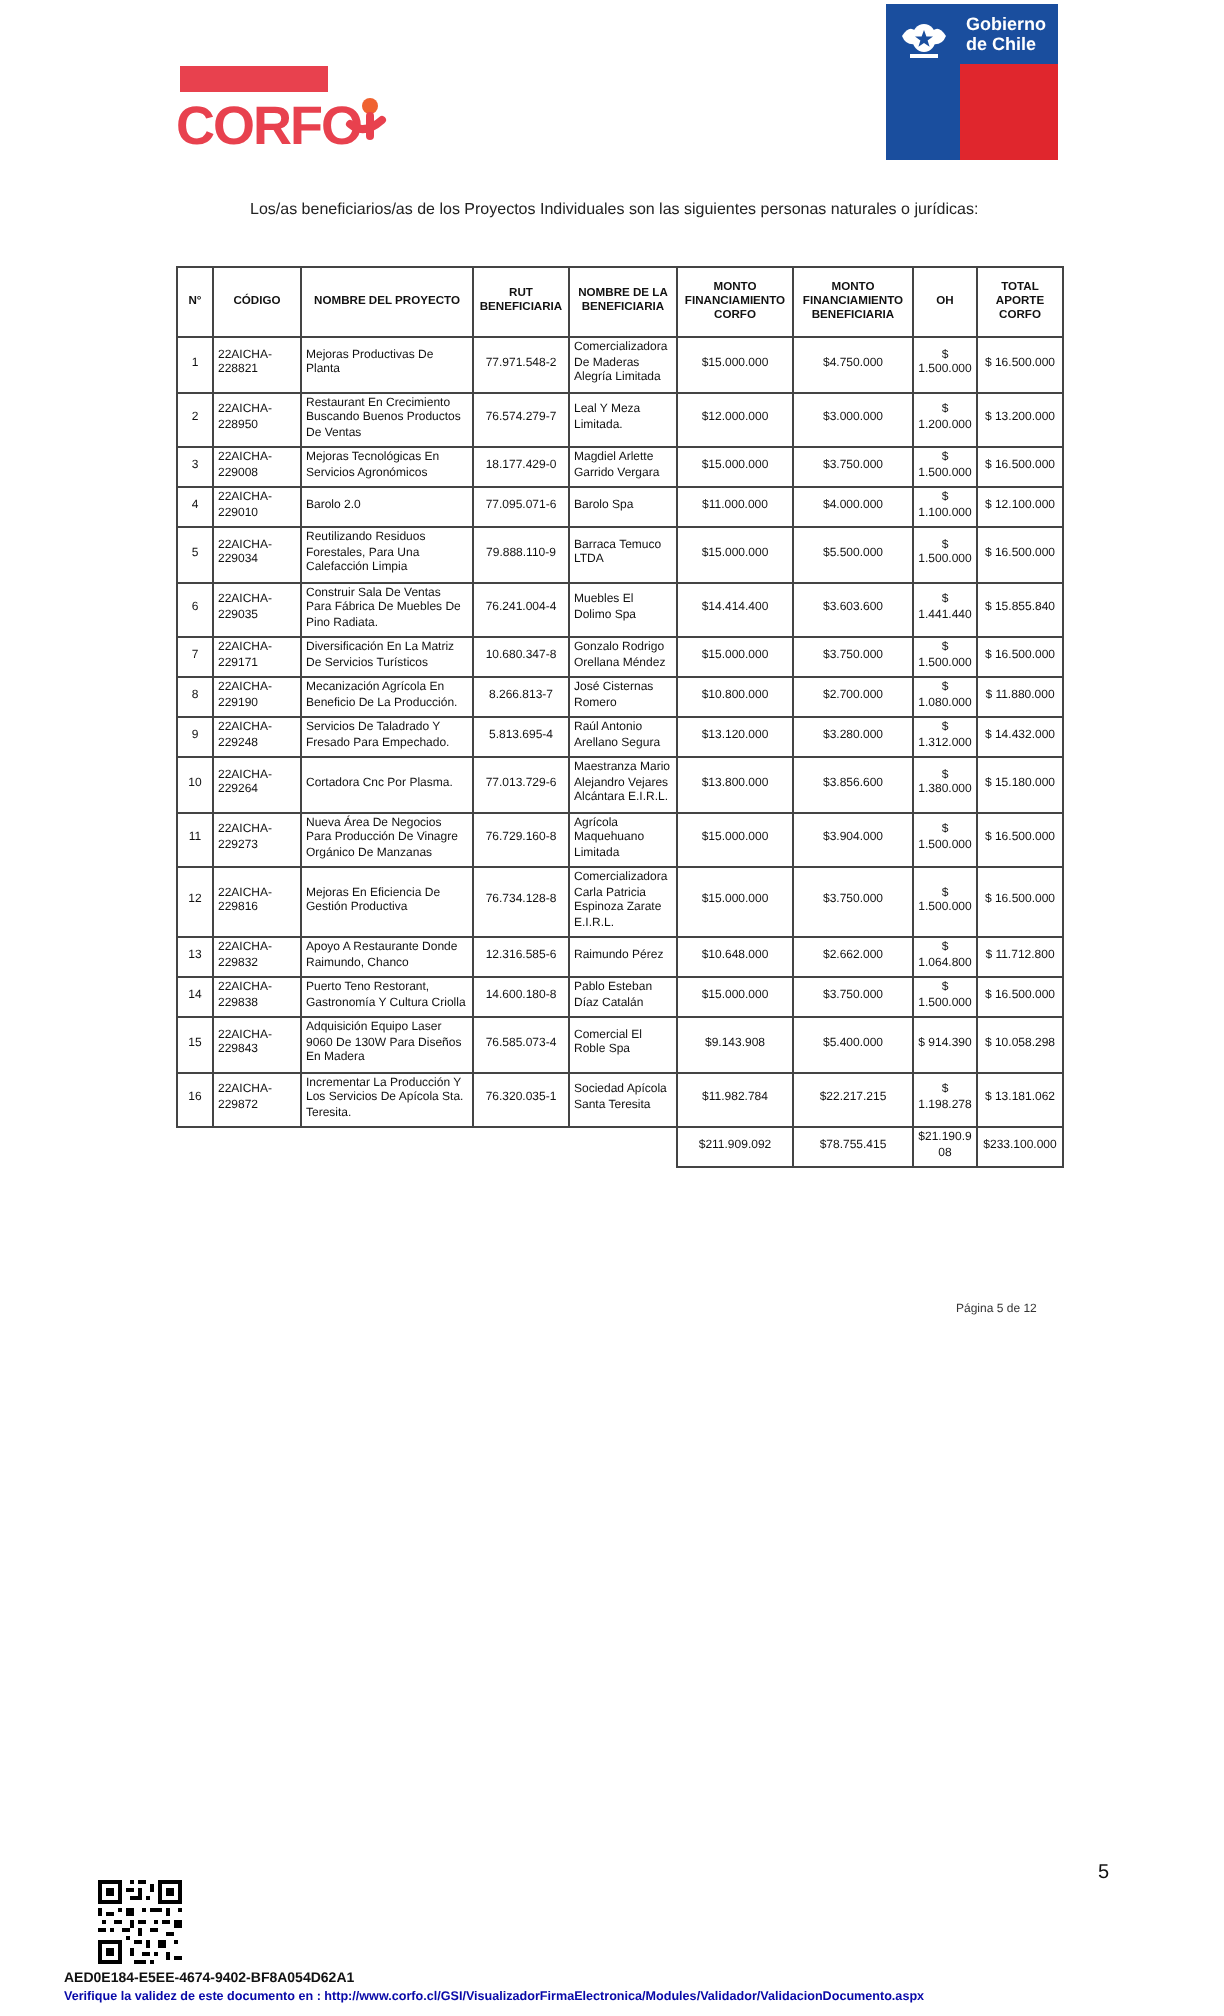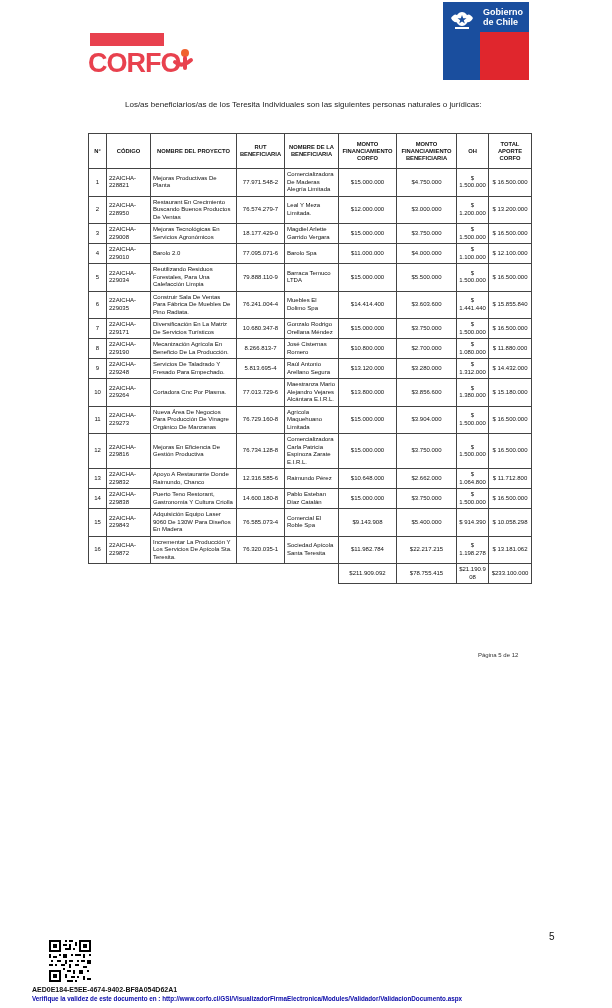--- a/index.html
+++ b/index.html
@@ -77,21 +77,21 @@
     <div id="corfo-word">CORFO</div>
     <span id="corfo-person">
       <svg width="22" height="24" viewBox="0 0 22 24">
         <circle cx="13" cy="5" r="4" fill="#f0622f"></circle>
         <path d="M3 14 Q10 20 19 12" stroke="#e8414e" stroke-width="4" fill="none" stroke-linecap="round"></path>
         <path d="M13 10 L13 20" stroke="#e8414e" stroke-width="4" stroke-linecap="round"></path>
       </svg>
     </span>
   </div>
 
-  <div id="intro">Los/as beneficiarios/as de los Teresita Individuales son las siguientes personas naturales o jurídicas:</div>
+  <div id="intro">Los/as beneficiarios/as de los Proyectos Individuales son las siguientes personas naturales o jurídicas:</div>
 
   <div id="tbl-wrap">
     <table>
       <colgroup>
         <col style="width:18px">
           <col style="width:44px">
           <col style="width:86px">
         <col style="width:48px">
           <col style="width:54px">
           <col style="width:58px">

